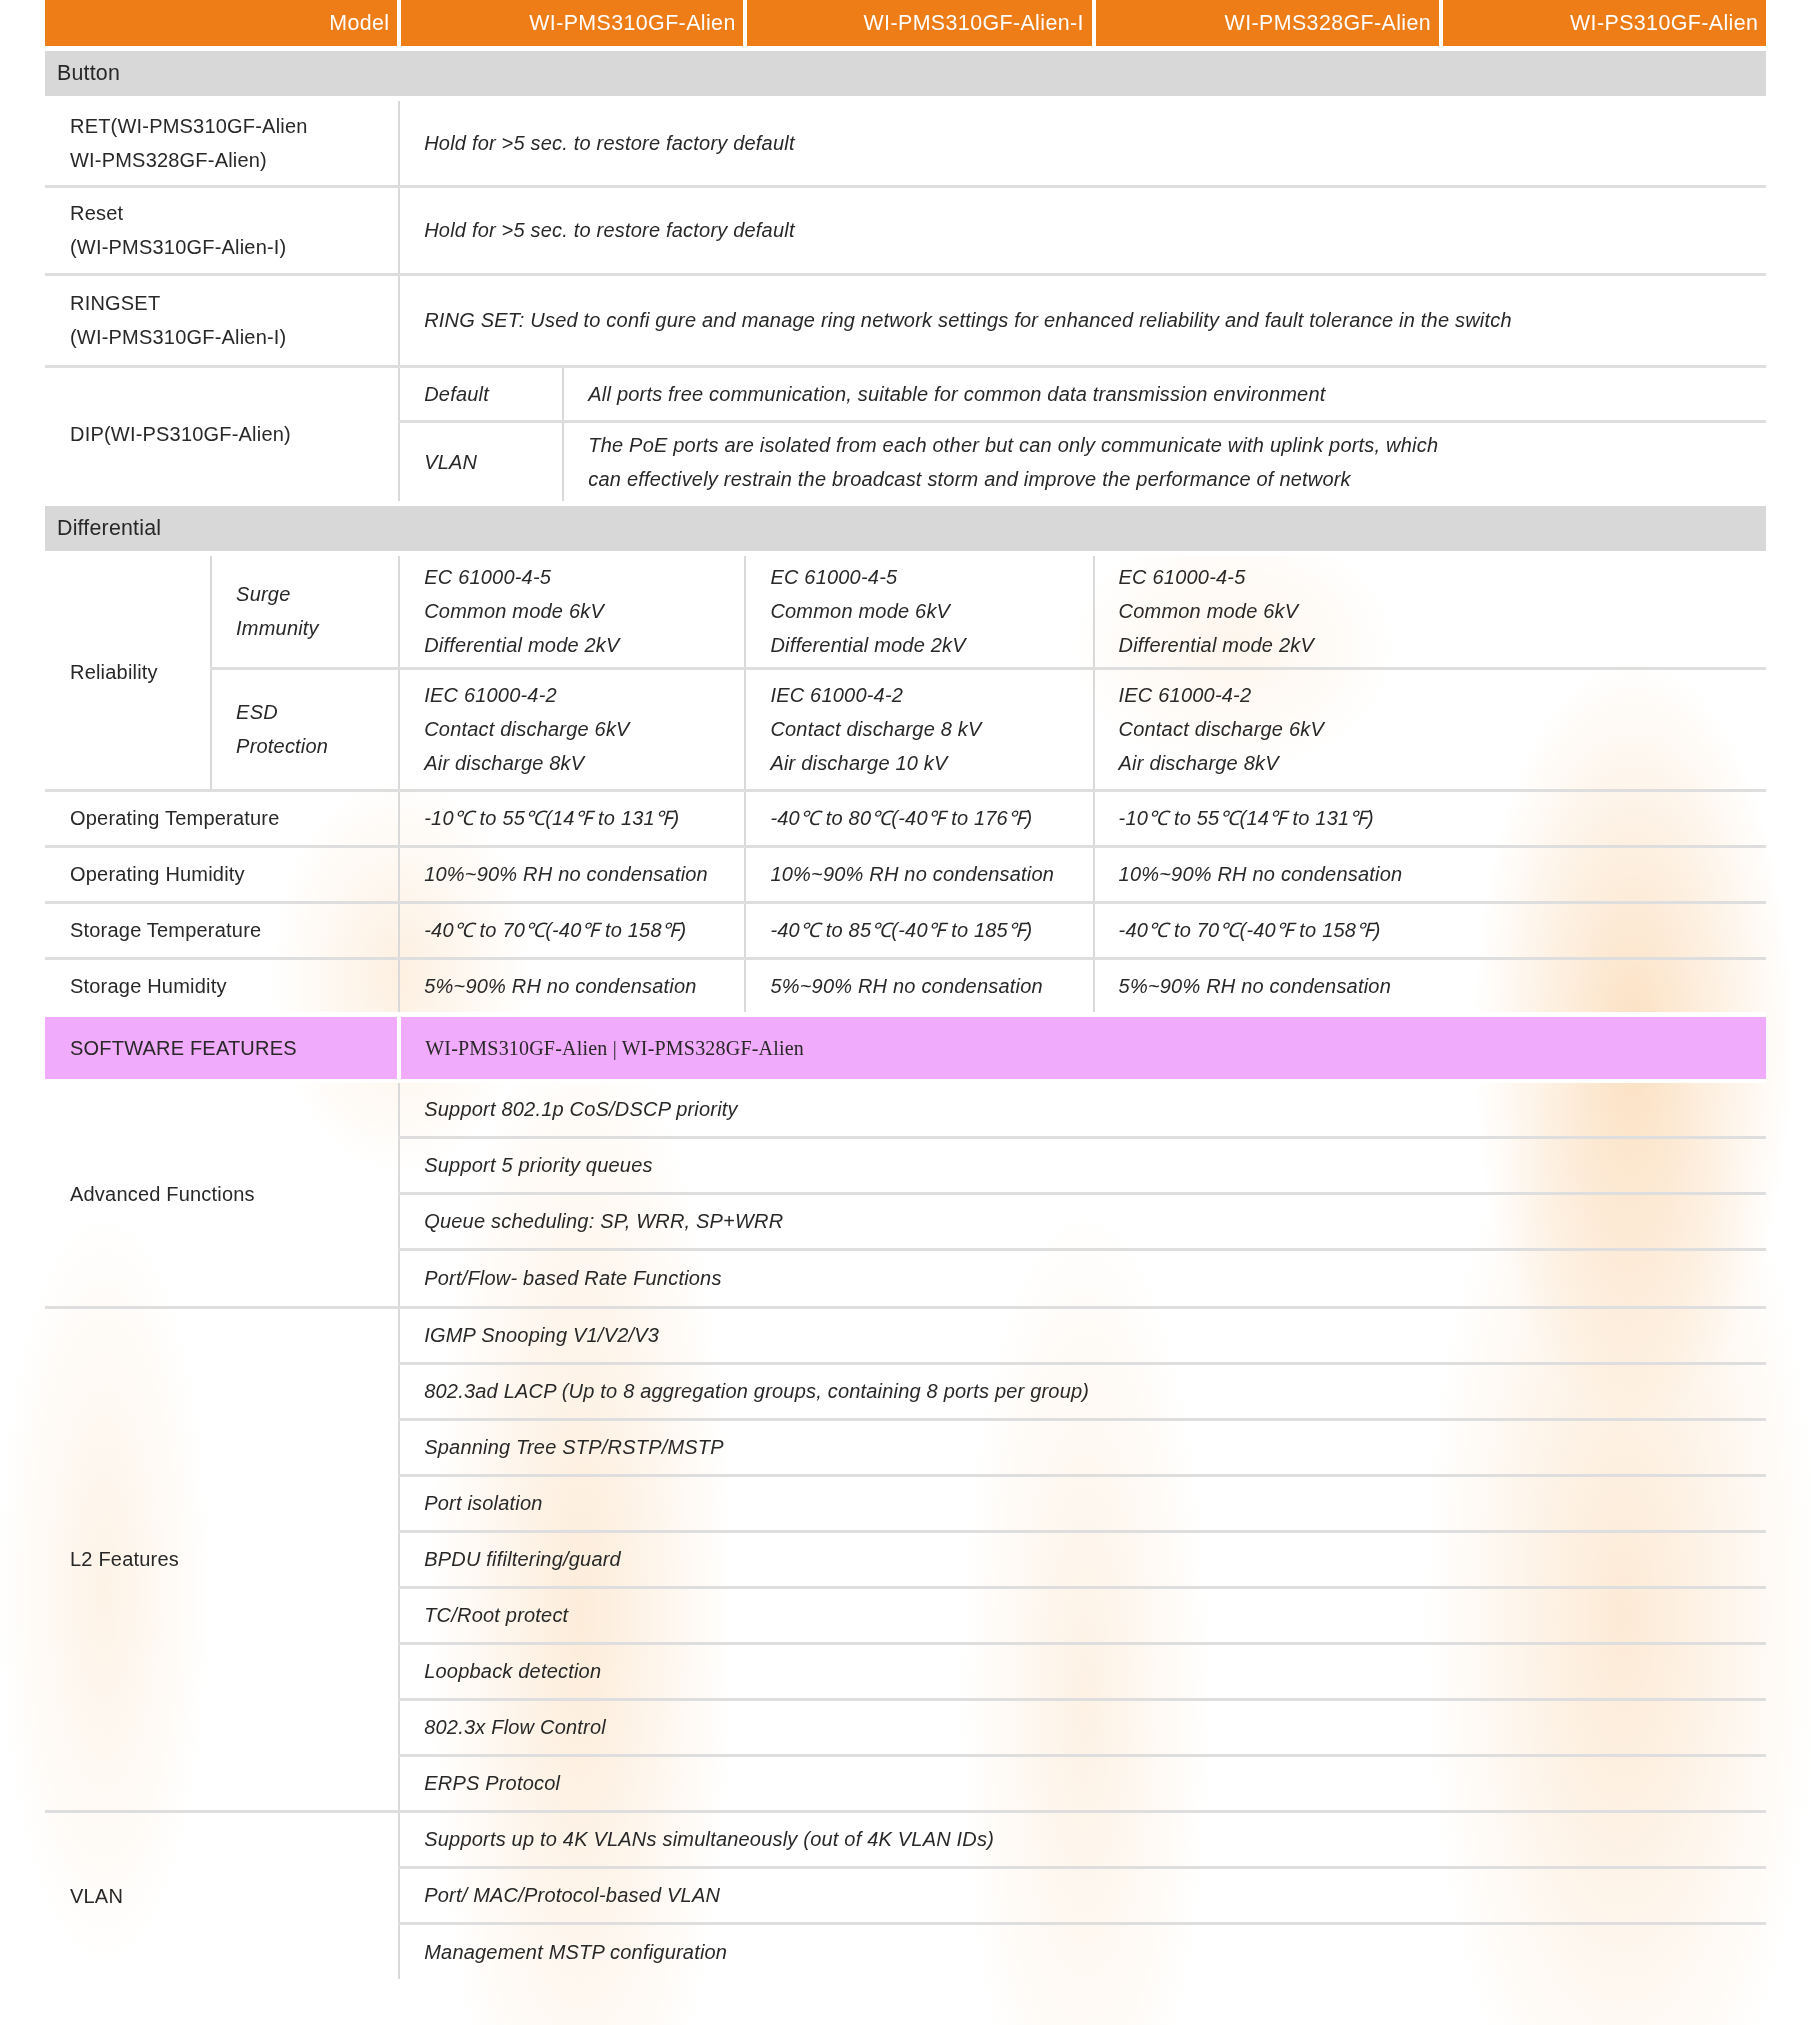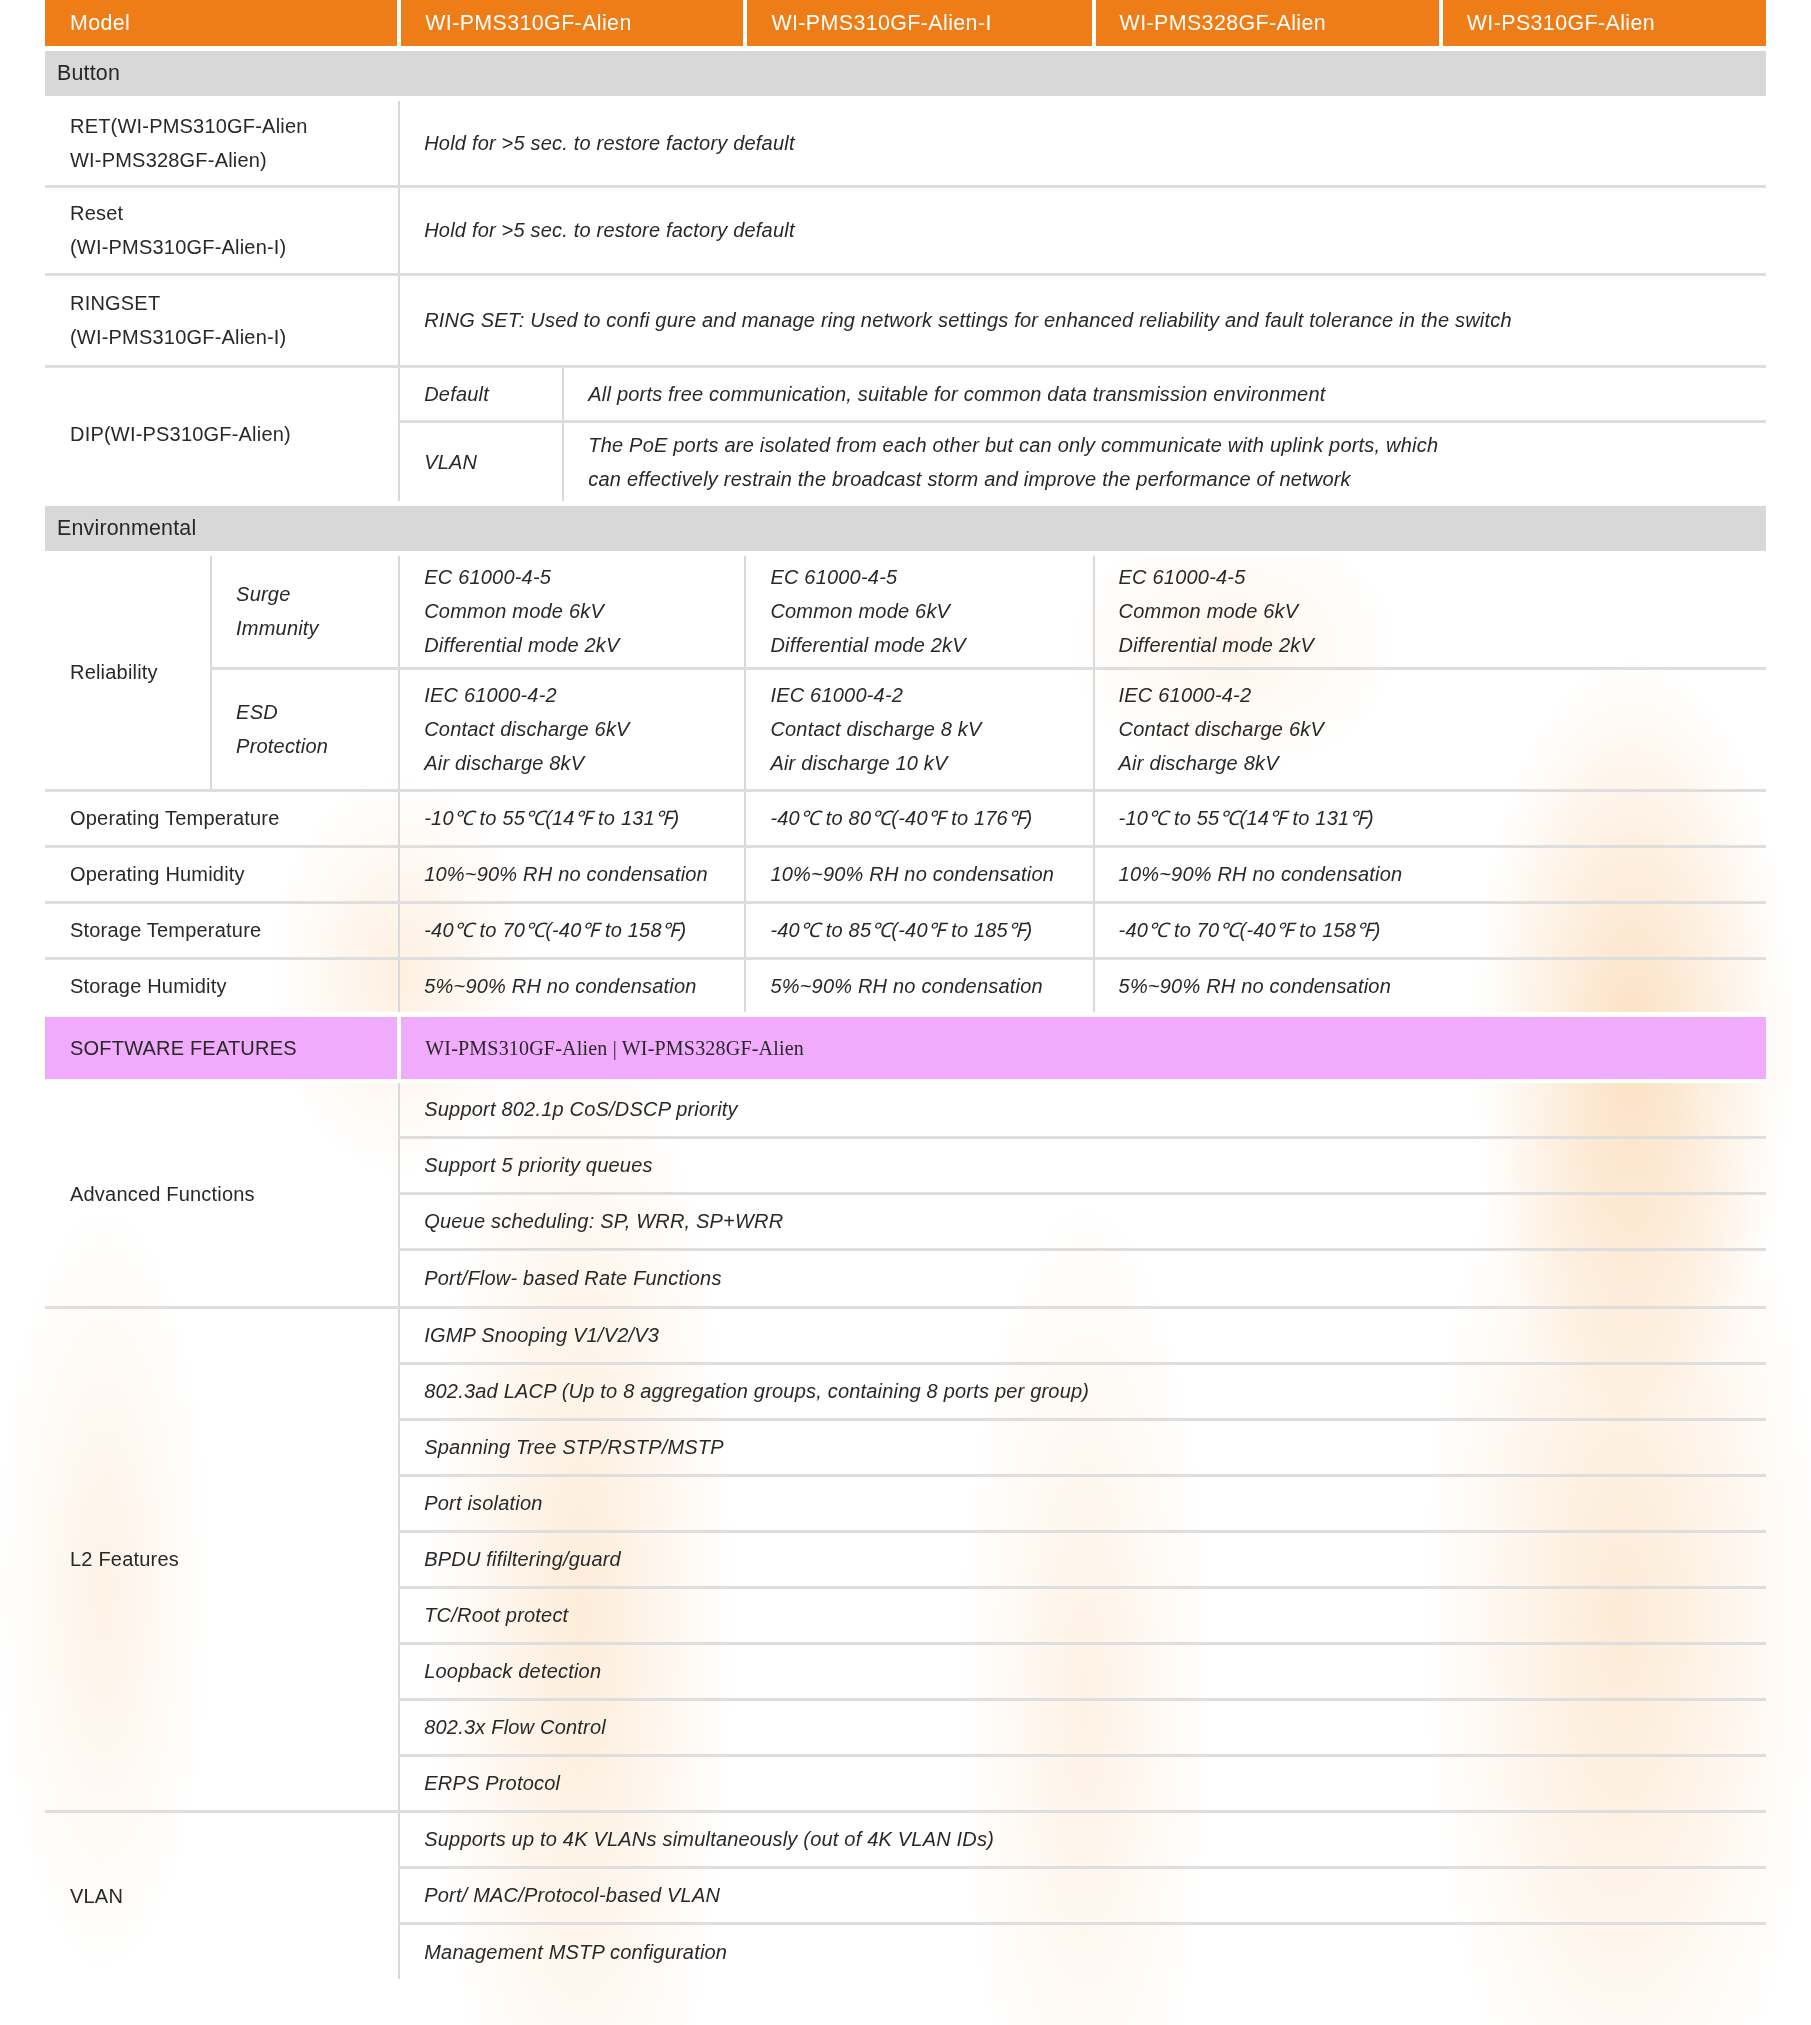--- a/index.html
+++ b/index.html
@@ -47,20 +47,21 @@
     white-space: pre-line;
     overflow: hidden;
   }
   td.lbl { padding-left: 25px; }
   
   tr.hdr td {
     background: #EE7D18;
     color: #ffffff;
     font-size: 21.4px;
     letter-spacing: 0.4px;
+    text-align: right;
   }
   tr.hdr td.wl { border-left: 4.4px solid #ffffff; }
   
   tr.band td {
     background: #D8D8D8;
     font-size: 21.4px;
     border-top: 5.5px solid #ffffff;
     border-bottom: 5.5px solid #ffffff;
     padding-left: 12px;
   }
@@ -129,21 +130,21 @@
       <td class="vl">Default</td>
       <td colspan="4" class="vl">All ports free communication, suitable for common data transmission environment</td>
     </tr>
     <tr class="sep" style="height:82px">
       <td class="vl">VLAN</td>
       <td colspan="4" class="vl">The PoE ports are isolated from each other but can only communicate with uplink ports, which
 can effectively restrain the broadcast storm and improve the performance of network</td>
     </tr>
 
     <tr class="band" style="height:50px">
-      <td colspan="7" class="lbl">Environmental</td>
+      <td colspan="7" class="lbl">Differential</td>
     </tr>
 
     <tr style="height:115px">
       <td rowspan="2" class="lbl">Reliability</td>
       <td class="vl">Surge
 Immunity</td>
       <td colspan="2" class="vl">EC 61000-4-5
 Common mode 6kV
 Differential mode 2kV</td>
       <td class="vl">EC 61000-4-5

